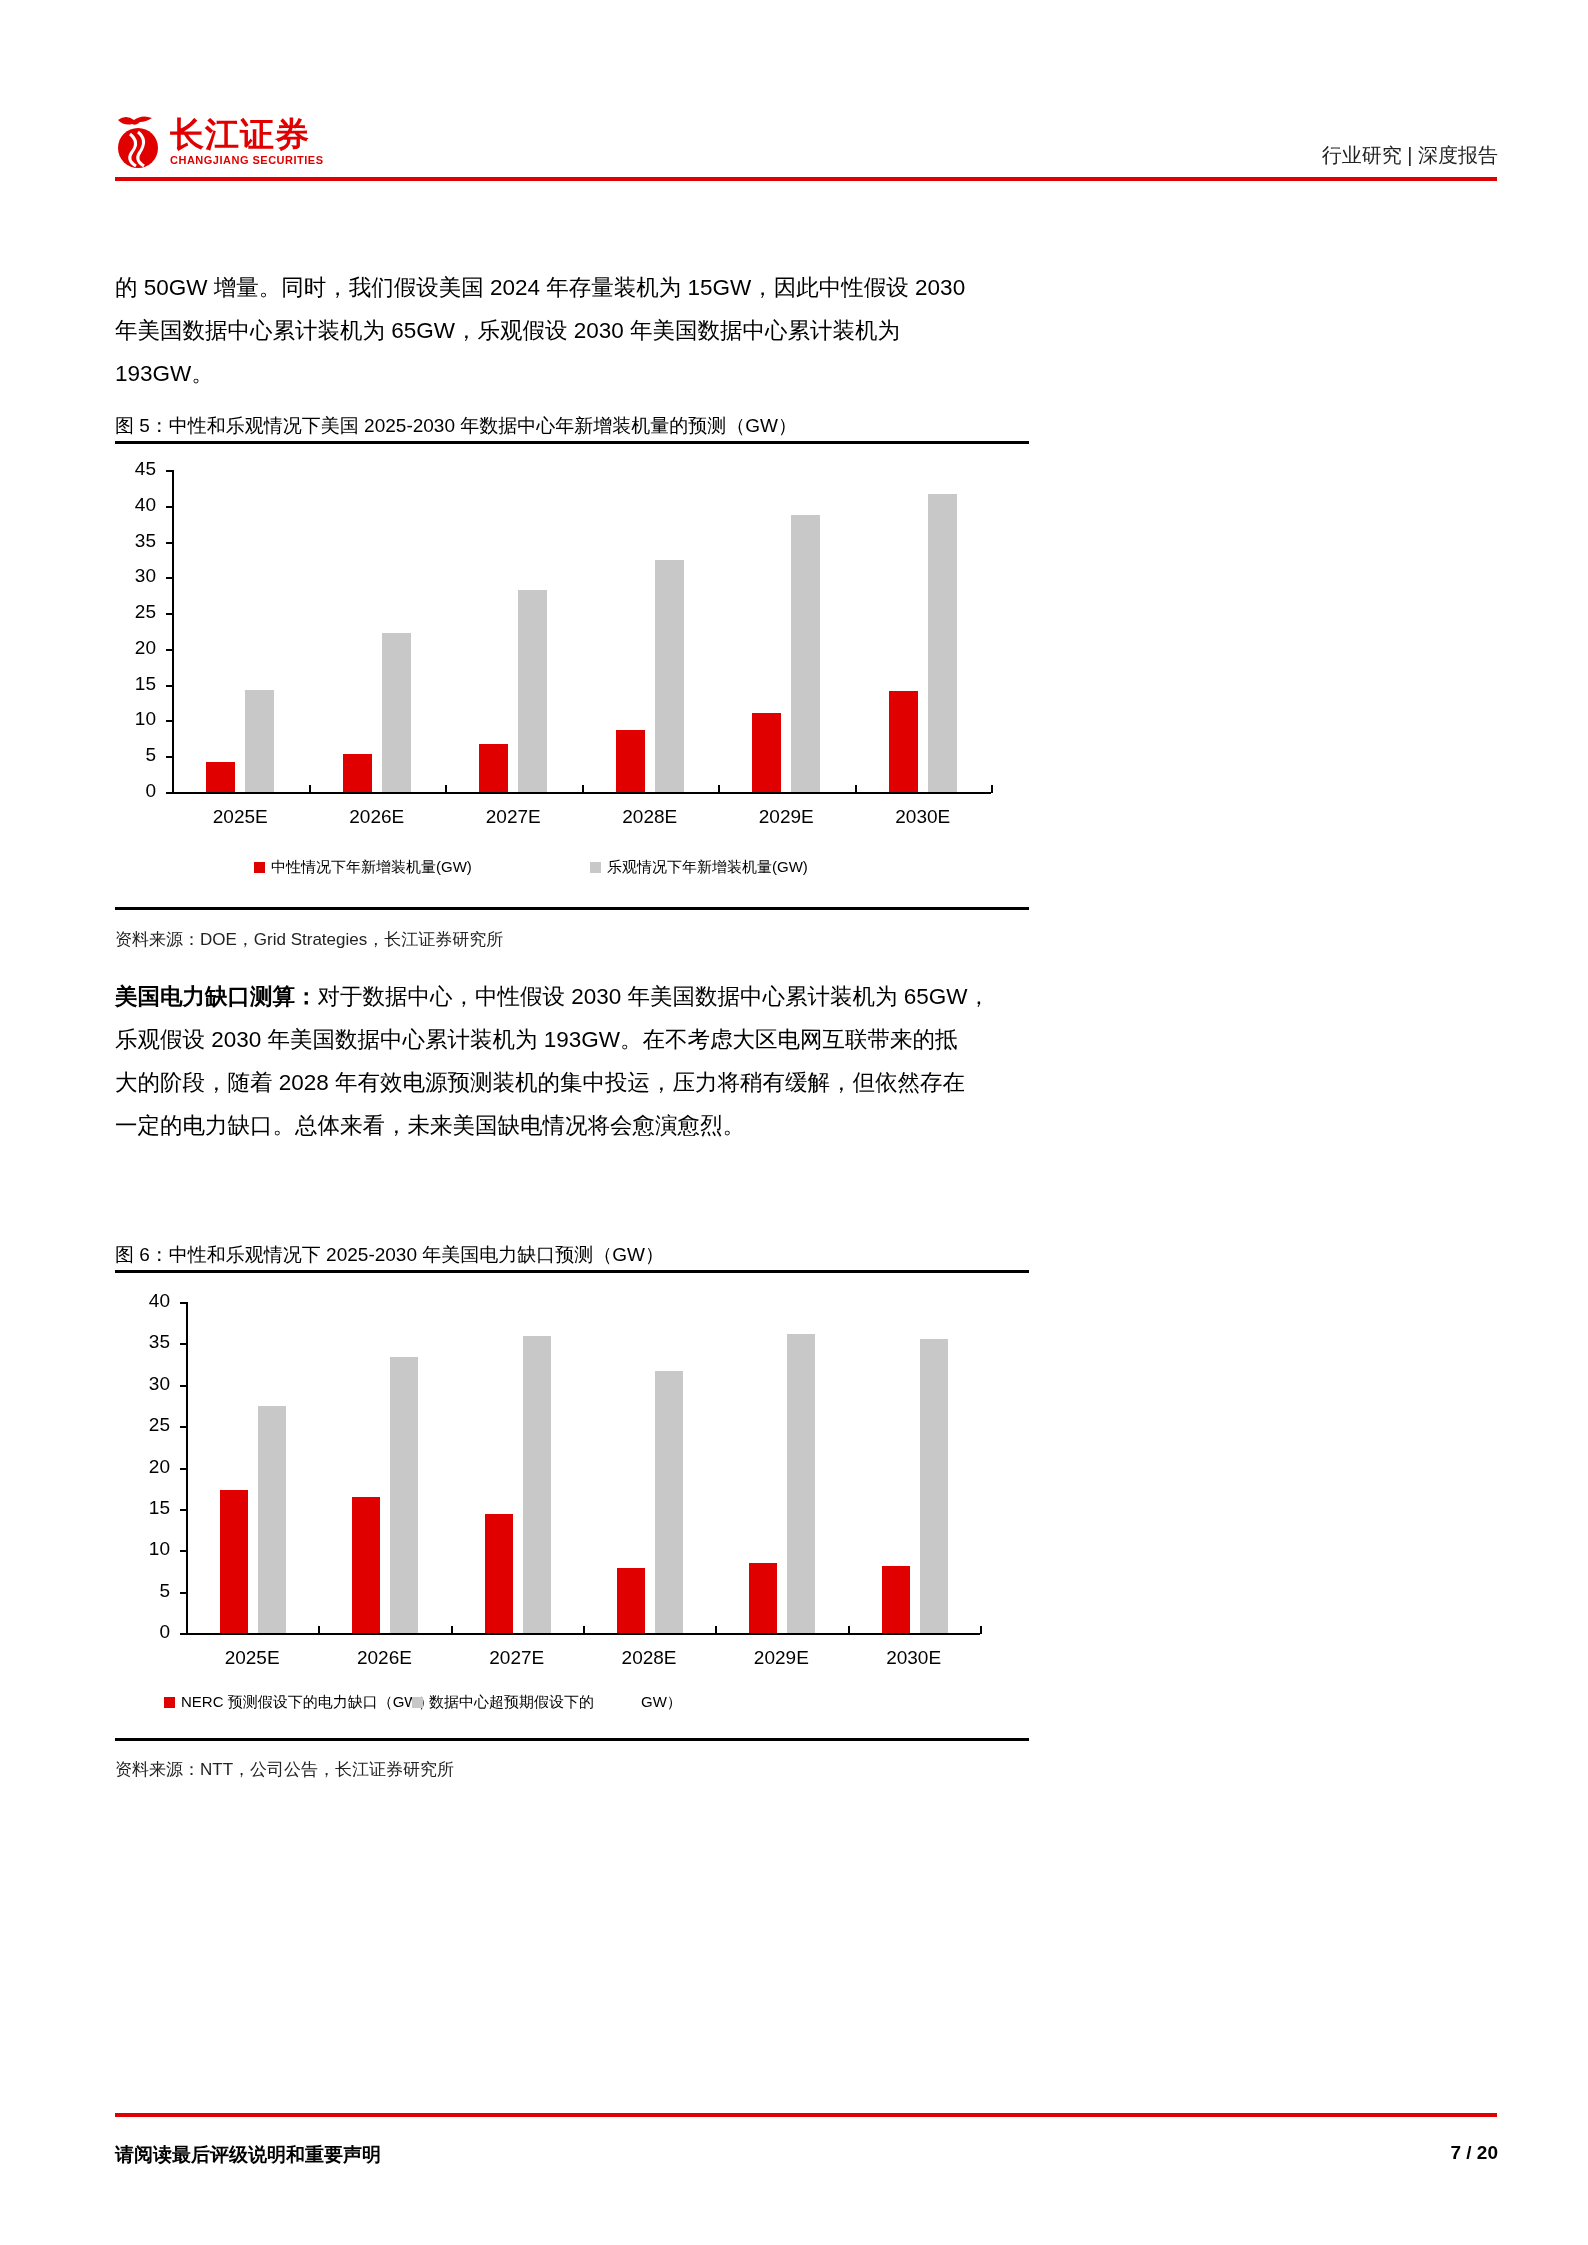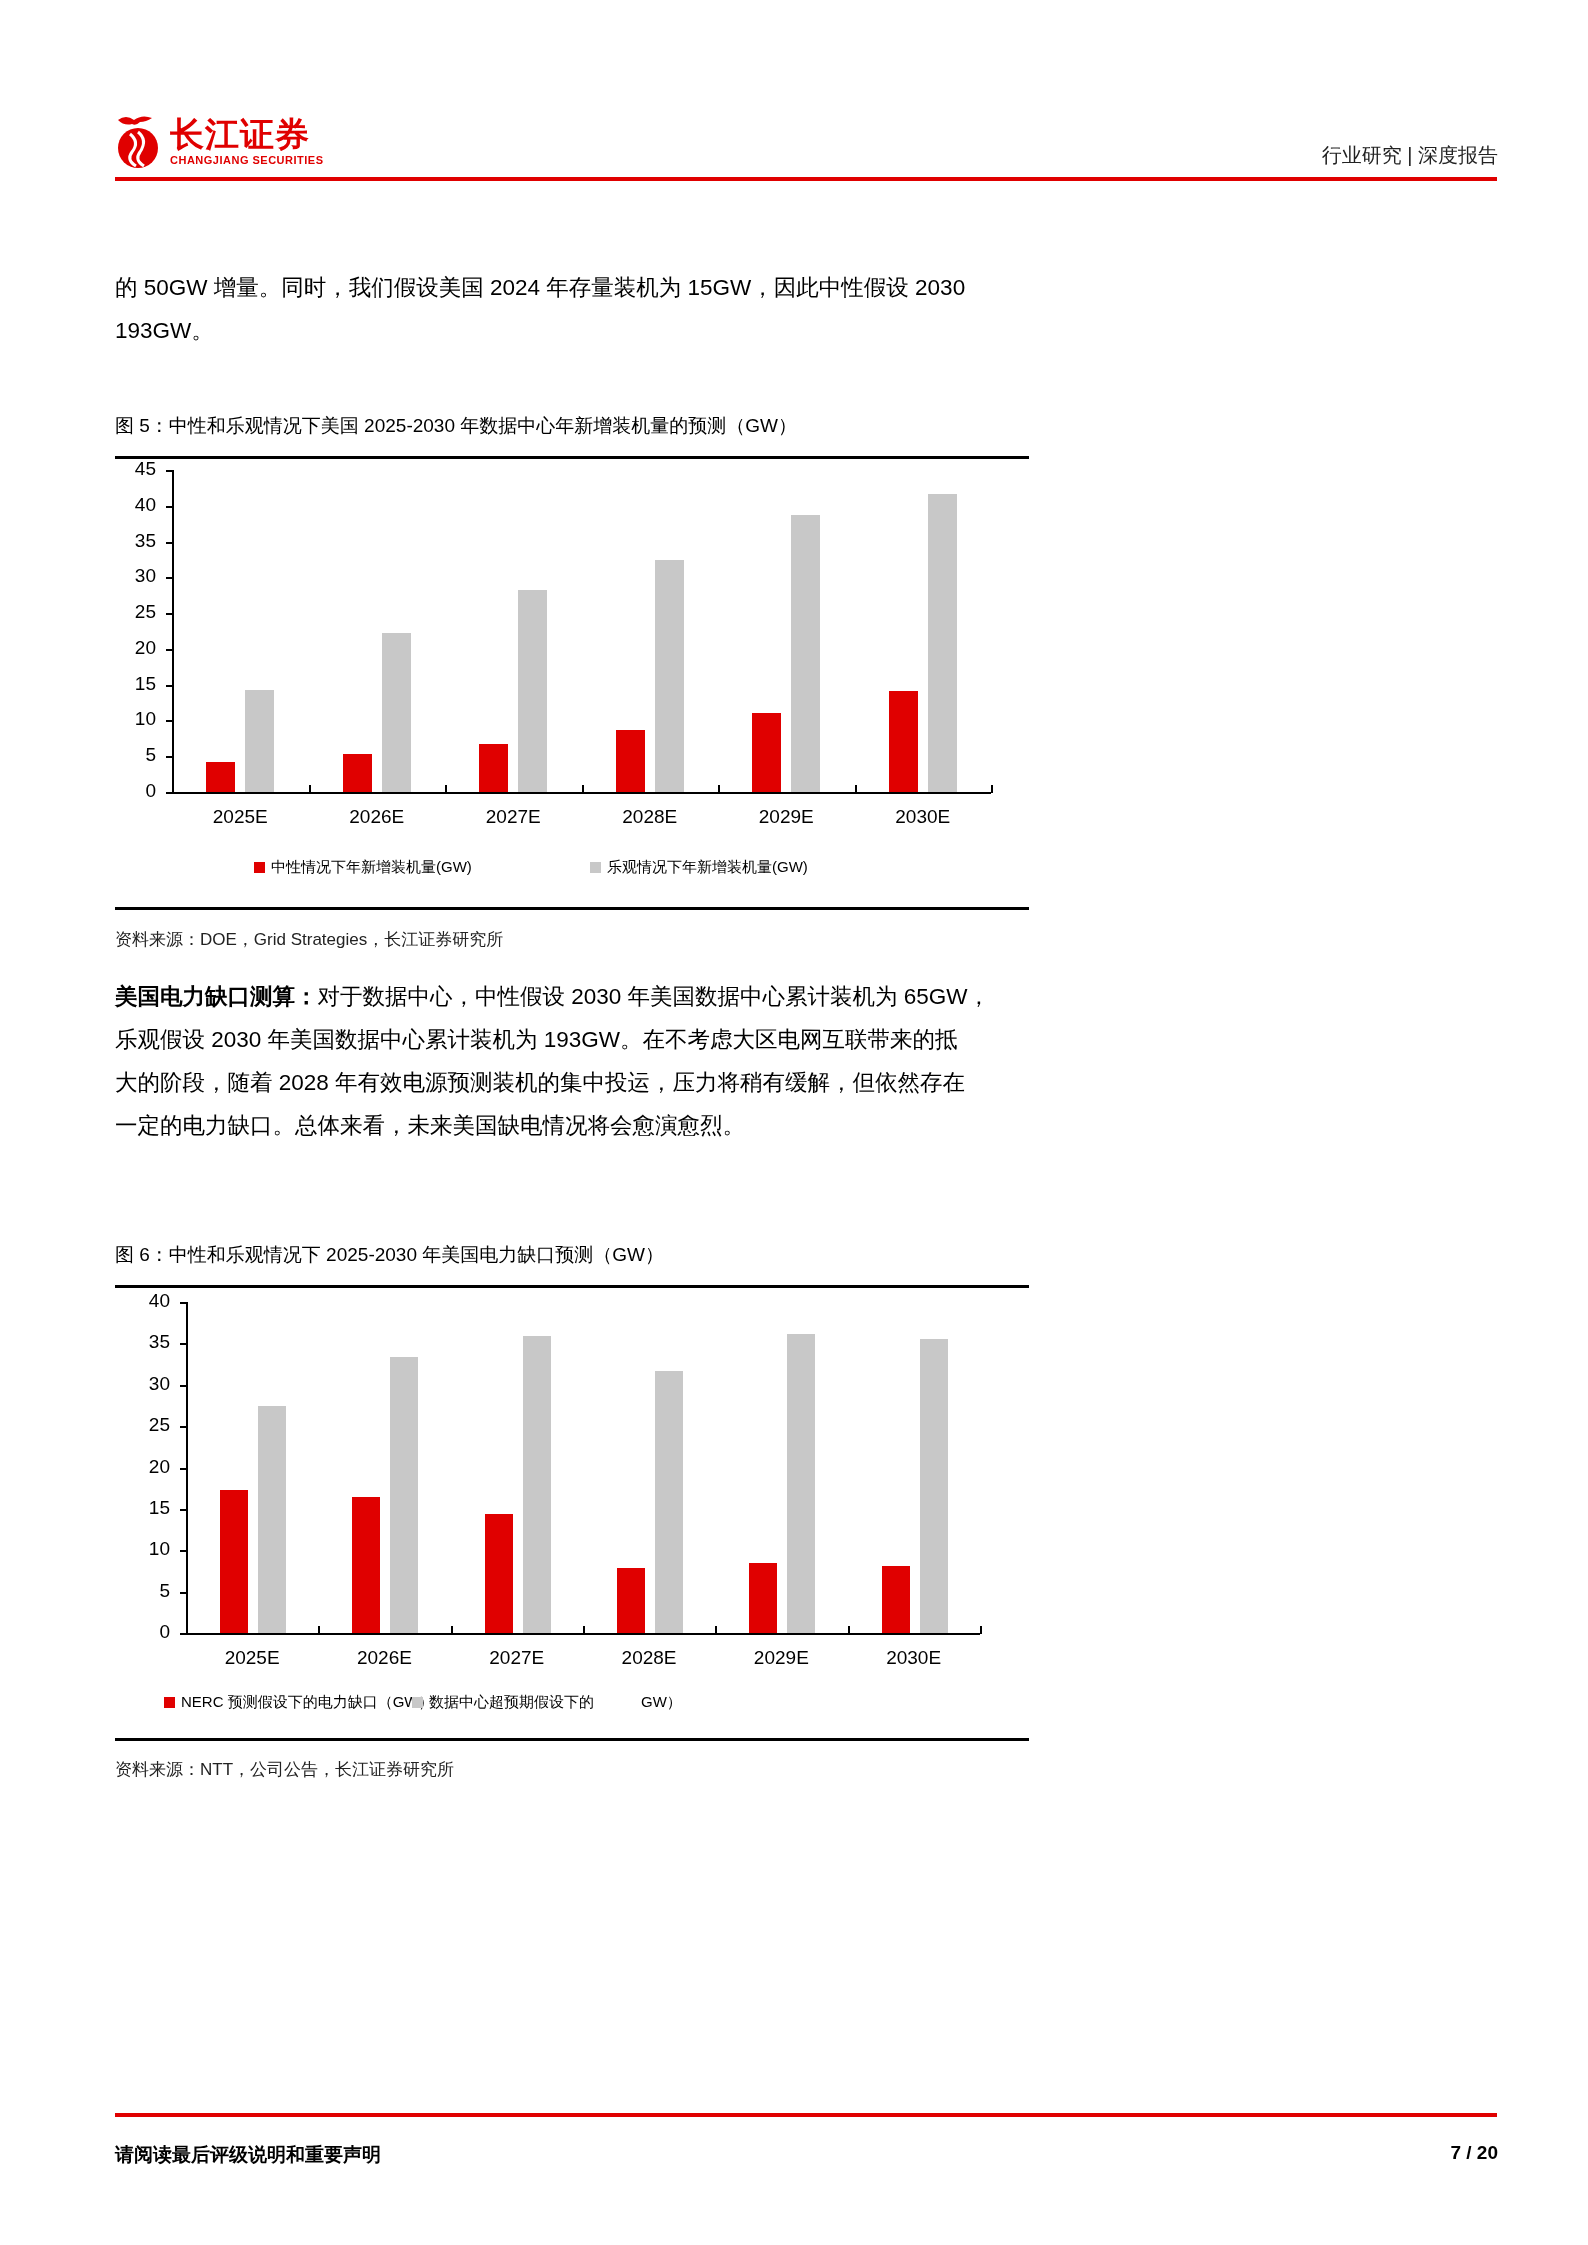--- a/index.html
+++ b/index.html
@@ -4,21 +4,21 @@
 <style>
   html,body{margin:0;padding:0;background:#fff;}
   body{width:1588px;height:2245px;position:relative;font-family:"Liberation Sans","DejaVu Sans",sans-serif;color:#000;overflow:hidden;}
   .abs{position:absolute;}
   .logo{left:112px;top:112px;width:230px;height:60px;}
   .logo-text-cn{position:absolute;left:58px;top:2px;font-family:"DejaVu Serif",serif;font-weight:bold;font-size:34px;color:#e00000;letter-spacing:1px;line-height:40px;}
   .logo-text-en{position:absolute;left:58px;top:42px;font-size:11px;font-weight:bold;color:#e00000;letter-spacing:0.5px;}
   .header-right{right:90px;top:142px;font-size:20px;color:#222;}
   .red-line{background:#e00000;height:4px;}
   .para{left:115px;width:914px;font-size:22.5px;line-height:43px;text-align:justify;}
-  .fig-title{left:115px;width:914px;font-size:19px;line-height:24px;border-bottom:3px solid #000;padding-bottom:18px;}
+  .fig-title{left:115px;width:914px;font-size:19px;line-height:24px;border-bottom:3px solid #000;padding-bottom:3px;}
   .source{left:115px;font-size:17px;color:#222;}
   .sep{left:115px;width:914px;height:3px;background:#000;}
   .chart{position:absolute;}
   .ytick{position:absolute;font-size:19px;text-align:right;width:40px;}
   .xcat{position:absolute;font-size:19px;text-align:center;}
   .bar{position:absolute;}
   .legend{position:absolute;font-size:15px;display:flex;align-items:center;}
   .sw{display:inline-block;width:11px;height:11px;margin-right:6px;}
   .footer-left{left:115px;top:2142px;font-size:19px;font-weight:bold;}
   .footer-right{right:90px;top:2142px;font-size:19px;font-weight:bold;}
@@ -35,20 +35,21 @@
     <path d="M26 20 Q36 28 28 40 Q22 48 32 54" stroke="#fff" stroke-width="3" fill="none"></path>
   </svg>
   <div class="logo-text-cn">长江证券</div>
   <div class="logo-text-en">CHANGJIANG SECURITIES</div>
 </div>
 <div class="abs header-right">行业研究 | 深度报告</div>
 <div class="abs red-line" style="left:115px;top:177px;width:1382px;"></div>
 
 <div class="abs para" style="top:266px;">
   <div>的 50GW 增量。同时，我们假设美国 2024 年存量装机为 15GW，因此中性假设 2030</div>
+  <div>年美国数据中心累计装机为 65GW，乐观假设 2030 年美国数据中心累计装机为</div>
   <div>193GW。</div>
 </div>
 
 <div class="abs fig-title" style="top:414px;">图 5：中性和乐观情况下美国 2025-2030 年数据中心年新增装机量的预测（GW）</div>
 
 <div class="chart" id="chart1" style="left:0;top:0;width:1588px;height:900px;pointer-events:none;">
     <div class="bar" style="left: 172px; top: 470px; width: 2px; height: 322px; background: rgb(0, 0, 0);"></div>
     <div class="bar" style="left: 172px; top: 792px; width: 819px; height: 2px; background: rgb(0, 0, 0);"></div>
     <div class="bar" style="left: 166px; top: 792px; width: 6px; height: 2px; background: rgb(0, 0, 0);"></div>
     <div class="ytick" style="left: 116px; top: 780px;">0</div>

